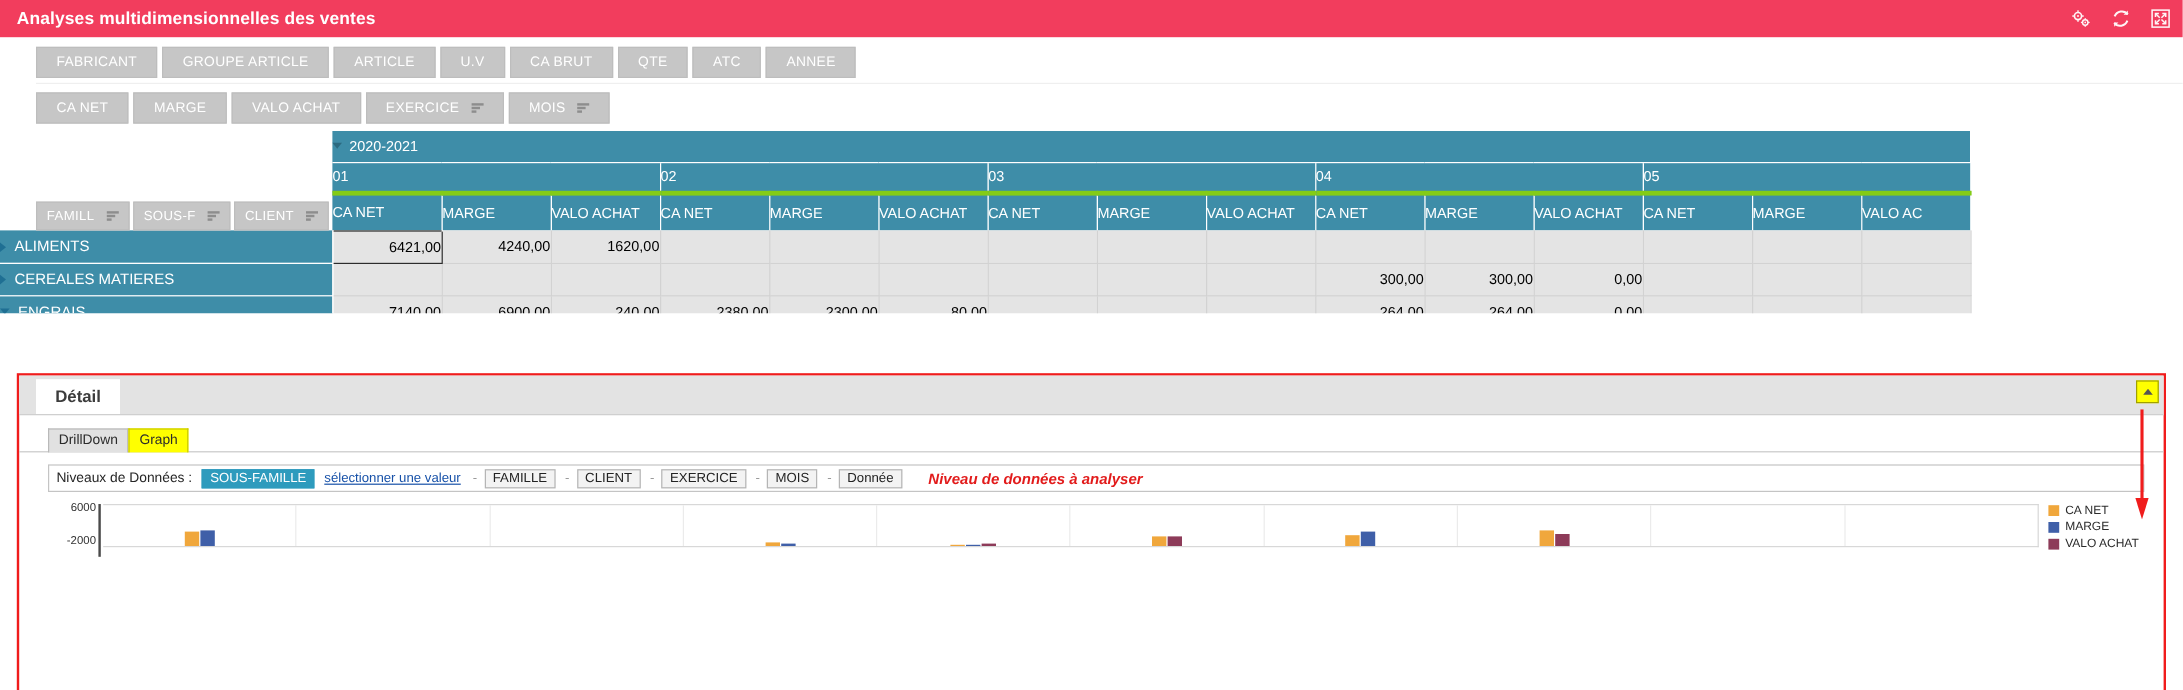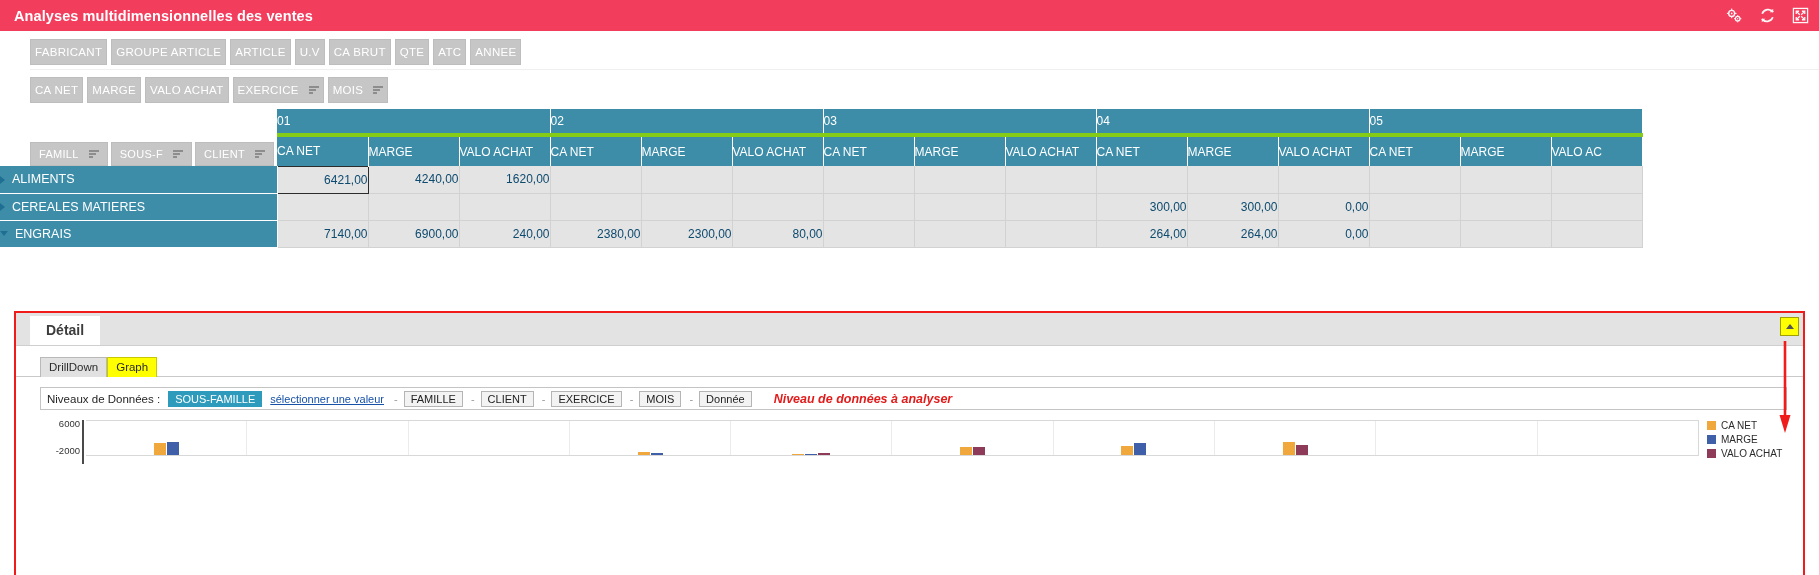--- a/index.html
+++ b/index.html
@@ -44,21 +44,21 @@
     height: 31px;
   }
   .chip-row.second { border-bottom: none; padding-bottom: 0; margin-top: 7px; height: 28px; }
   .chip {
     background: #c6c6c6;
     color: #ffffff;
     font-size: 11.5px;
     letter-spacing: .3px;
     display: flex;
     align-items: center;
-    padding: 0 4px;
+    padding: 0 16px;
     margin-right: 4px;
     border: 1px solid #bdbdbd;
     white-space: nowrap;
     cursor: move;
     height: 26px;
   }
   .sort-ico {
     display: inline-block;
     margin-left: 10px;
     width: 10px; height: 8px;
@@ -156,21 +156,21 @@
     width: 0; height: 0;
     border-left: 4px solid transparent;
     border-right: 4px solid transparent;
     border-top: 5px solid #1f6f93;
     margin-right: 7px;
     margin-bottom: 2px;
     vertical-align: middle;
   }
   .val {
     background: #e4e4e4;
-    color: #0c4a6e;
+    color: #000000;
     font-size: 12px;
     height: 27px;
     text-align: right;
     padding-right: 6px;
     border-bottom: 1px solid #d2d2d2;
     border-right: 1px solid #d2d2d2;
     cursor: cell;
   }
   .val.selected {
     border: 1px solid #2c2c2c;
@@ -426,20 +426,24 @@
           <i></i>
           <i></i>
           <i></i>
         </span></div>
     </div>
 </div>
 
 <div class="pivot">
   <table class="pivot-table" id="pivotTable">
       <tbody>
+        <tr>
+          <td class="corner-blank" style="width:228px"></td>
+          <td class="grp-head" colspan="15"><span class="tri"></span>2020-2021</td>
+        </tr>
         <tr>
           <td class="corner-blank"></td>
           <td class="mon-head" colspan="3">01</td>
           <td class="mon-head" colspan="3">02</td>
           <td class="mon-head" colspan="3">03</td>
           <td class="mon-head" colspan="3">04</td>
           <td class="mon-head" colspan="3">05</td>
         </tr>
         <tr>
           <td class="corner-chips">

